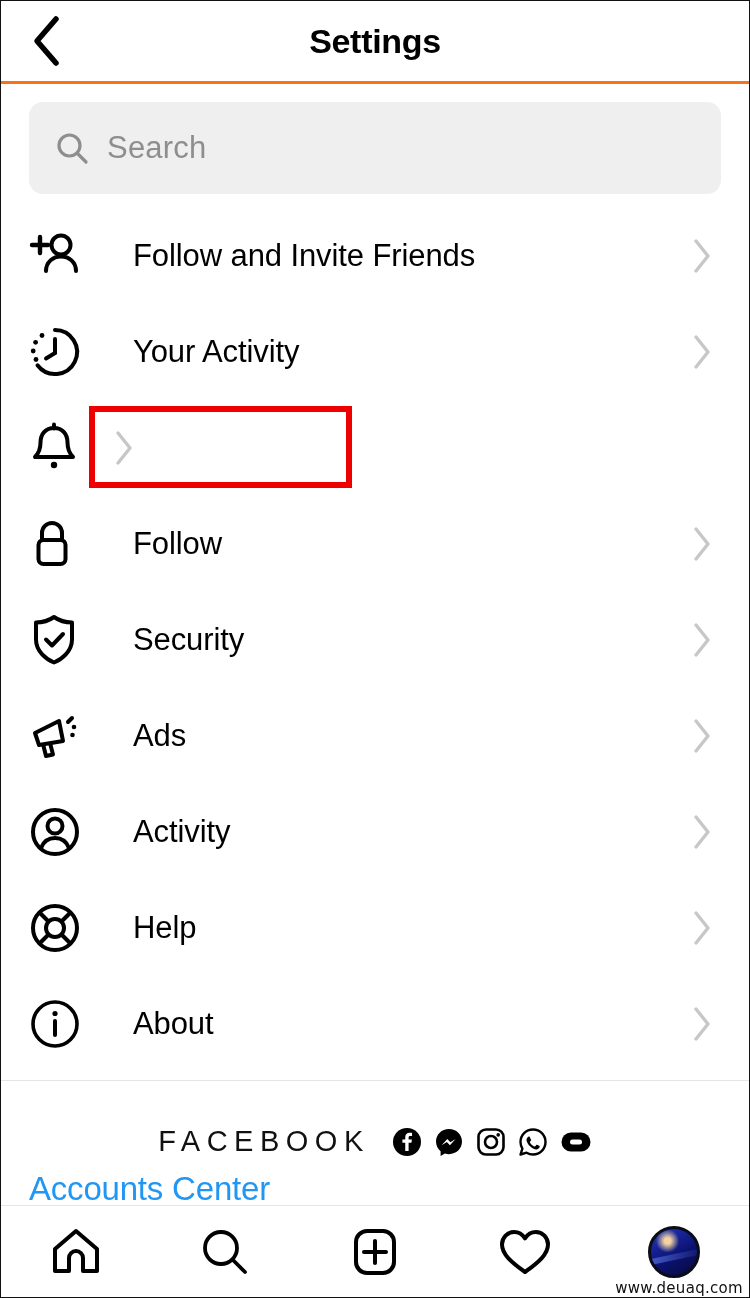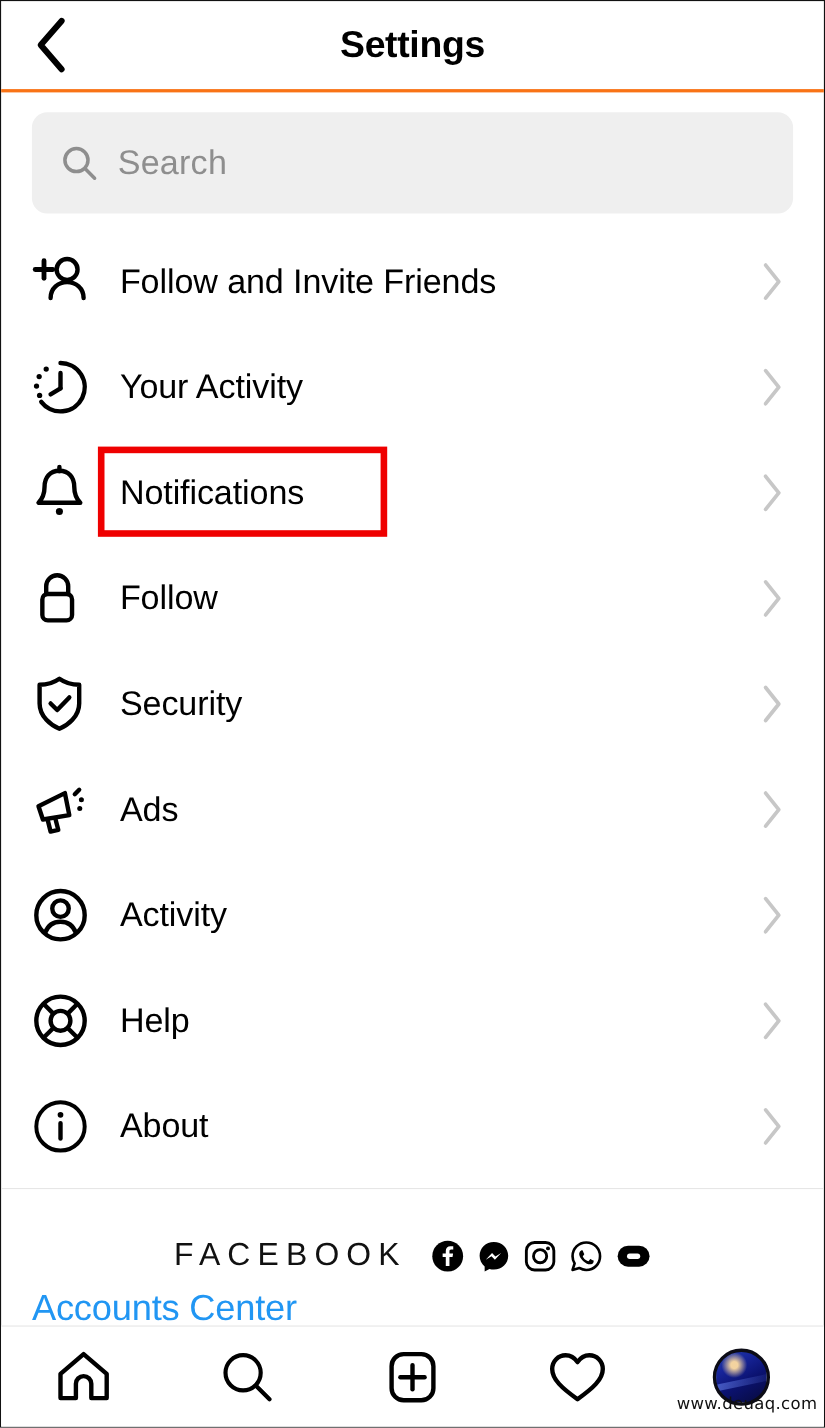--- a/index.html
+++ b/index.html
@@ -82,20 +82,21 @@
     padding: 0 0 0 0;
   }
   .menu-row {
     position: relative;
     display: flex;
     align-items: center;
     height: 96px;
     padding: 0 24px 0 28px;
     box-sizing: border-box;
     cursor: pointer;
+    gap: 24px;
   }
   .menu-icon {
     flex: 0 0 60px;
     width: 60px;
     display: flex;
     align-items: center;
     justify-content: flex-start;
   }
   .menu-label {
     flex: 1 1 auto;
@@ -202,21 +203,21 @@
     left: -10%;
     top: 56%;
     width: 120%;
     height: 14%;
     background: linear-gradient(90deg, rgba(120,150,255,0.55), rgba(40,60,180,0.1));
     transform: rotate(-12deg);
   }
   .watermark {
     position: absolute;
     right: 6px;
-    bottom: 12px;
+    bottom: 0;
     font-size: 15px;
     color: #111;
     font-family: "DejaVu Sans", sans-serif;
     letter-spacing: 0.3px;
     white-space: nowrap;
   }
 </style>
 </head>
 <body>
 
@@ -283,21 +284,20 @@
     </div>
 
     <div class="menu-row highlighted">
       <span class="menu-icon">
         <svg width="50" height="52" viewBox="0 0 50 52">
           <path d="M25 6 c-8.5 0 -13.5 6 -13.5 14.5 c0 8.5 -3.5 12.5 -5.5 14.5 h38 c-2 -2 -5.5 -6 -5.5 -14.5 C38.5 12 33.5 6 25 6 Z" fill="none" stroke="#000" stroke-width="4" stroke-linejoin="round"></path>
           <line x1="25" y1="2.5" x2="25" y2="6.5" stroke="#000" stroke-width="4" stroke-linecap="round"></line>
           <circle cx="25" cy="43" r="3.2" fill="#000"></circle>
         </svg>
       </span>
-      <span class="menu-label">Notifications</span>
       <span class="highlight-frame"></span>
       <span class="menu-chevron">
         <svg width="22" height="36" viewBox="0 0 22 36">
           <path d="M5 3 L17 18 L5 33" fill="none" stroke="#c7c7c7" stroke-width="3.4" stroke-linecap="round" stroke-linejoin="round"></path>
         </svg>
       </span>
     </div>
 
     <div class="menu-row">
       <span class="menu-icon">

